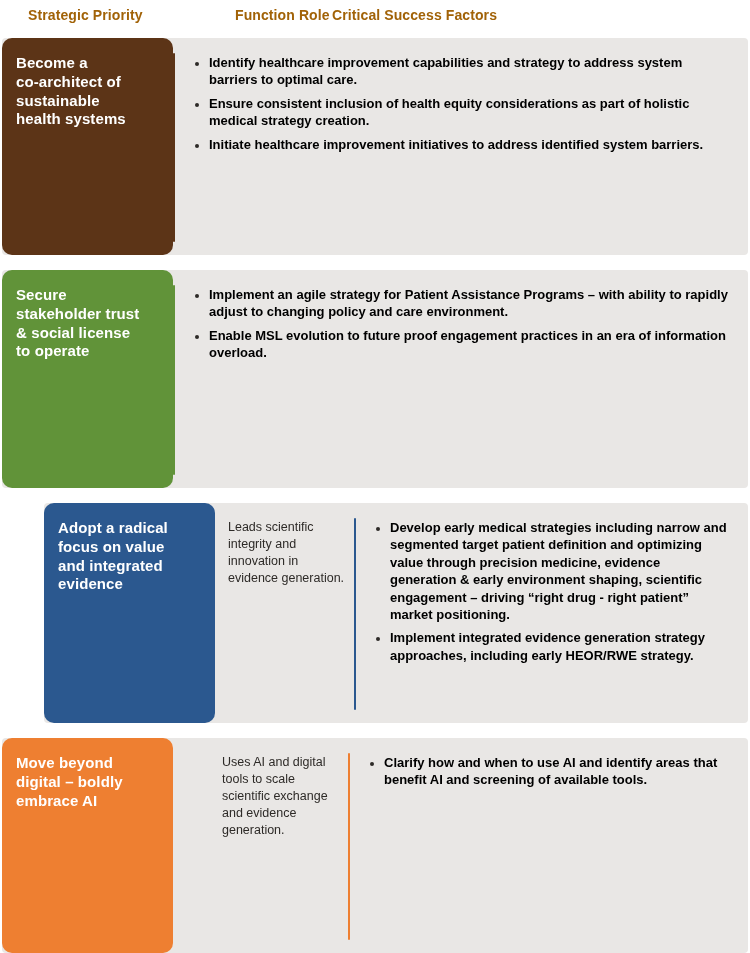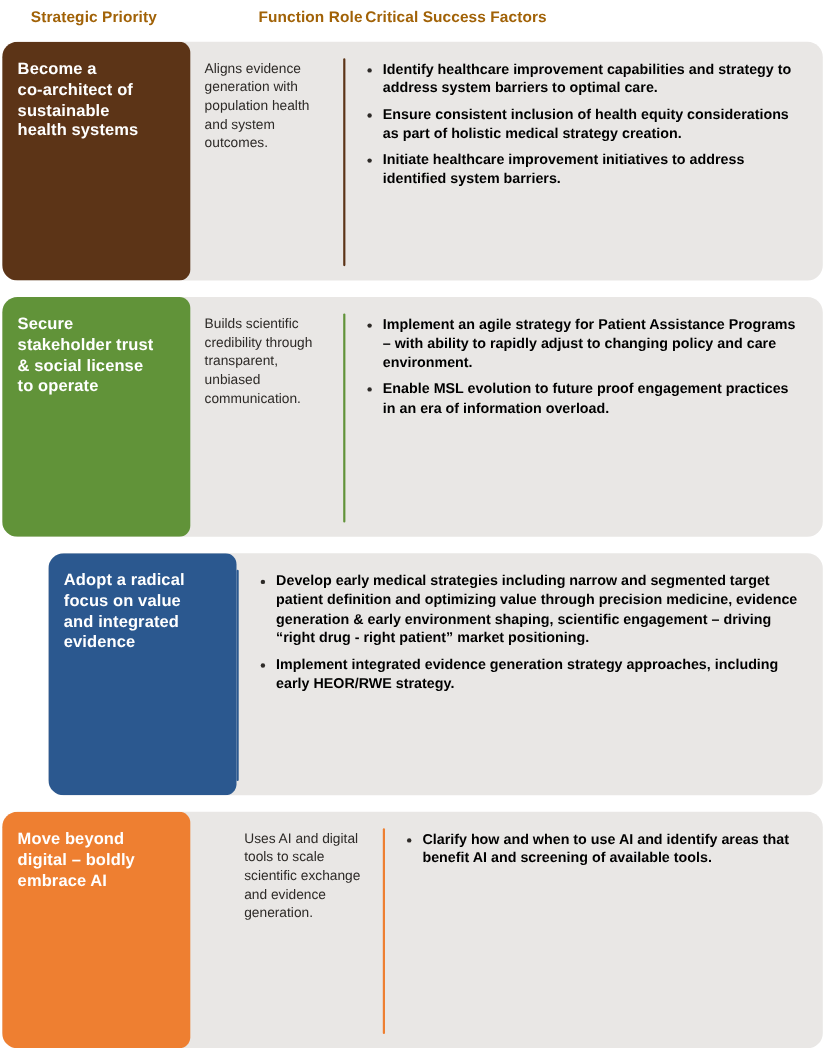--- a/index.html
+++ b/index.html
@@ -26,21 +26,21 @@
     letter-spacing: 0.1px;
   }
   .col-head.c1 { left: 28px; }
   .col-head.c2 { left: 187px; padding-left: 48px; }
   .col-head.c3 { left: 332px; }
 
   
   .row-card {
     display: flex;
     margin: 0 2px 15px 2px;
-    border-radius: 14px;
+    border-radius: 4px;
     overflow: hidden;
   }
   .row-card.r1 { height: 217px; }
   .row-card.r2 { height: 218px; }
   .row-card.r3 { height: 220px; margin-left: 44px; }
   .row-card.r4 { height: 215px; margin-bottom: 0; gap: 36px; }
 
   .priority-block {
     width: 171px;
     flex: 0 0 171px;
@@ -104,63 +104,60 @@
 </div>
 
 <div class="row-card r1" style="background-color: rgb(233, 231, 229);">
   <div class="priority-block" style="background-color: rgb(92, 52, 23);">
     <div class="priority-title">Become a
 co-architect of
 sustainable
 health systems</div>
   </div>
   <div class="right-panel">
-    <div class="function-cell">
-      <div class="cell-text">Aligns evidence generation with population health and system outcomes.</div>
-    </div>
     <div class="accent-line" style="background-color: rgb(92, 52, 23);"></div>
     <div class="csf-cell">
       <ul class="csf-list">
         <li>Identify healthcare improvement capabilities and strategy to address system barriers to optimal care.</li>
         <li>Ensure consistent inclusion of health equity considerations as part of holistic medical strategy creation.</li>
         <li>Initiate healthcare improvement initiatives to address identified system barriers.</li>
       </ul>
     </div>
   </div>
 </div>
 
 <div class="row-card r2" style="background-color: rgb(233, 231, 229);">
   <div class="priority-block" style="background-color: rgb(97, 147, 57);">
     <div class="priority-title">Secure
 stakeholder trust
 &amp; social license
 to operate</div>
   </div>
   <div class="right-panel">
-    <div class="function-cell">
-      <div class="cell-text">Builds scientific credibility through transparent, unbiased communication.</div>
-    </div>
     <div class="accent-line" style="background-color: rgb(97, 147, 57);"></div>
     <div class="csf-cell">
       <ul class="csf-list">
         <li>Implement an agile strategy for Patient Assistance Programs – with ability to rapidly adjust to changing policy and care environment.</li>
         <li>Enable MSL evolution to future proof engagement practices in an era of information overload.</li>
       </ul>
     </div>
   </div>
 </div>
 
 <div class="row-card r3" style="background-color: rgb(233, 231, 229);">
   <div class="priority-block" style="background-color: rgb(43, 88, 143);">
     <div class="priority-title">Adopt a radical
 focus on value
 and integrated
 evidence</div>
   </div>
   <div class="right-panel">
+    <div class="function-cell">
+      <div class="cell-text">Leads scientific integrity and innovation in evidence generation.</div>
+    </div>
     <div class="accent-line" style="background-color: rgb(43, 88, 143);"></div>
     <div class="csf-cell">
       <ul class="csf-list">
         <li>Develop early medical strategies including narrow and segmented target patient definition and optimizing value through precision medicine, evidence generation &amp; early environment shaping, scientific engagement – driving “right drug - right patient” market positioning.</li>
         <li>Implement integrated evidence generation strategy approaches, including early HEOR/RWE strategy.</li>
       </ul>
     </div>
   </div>
 </div>
 

